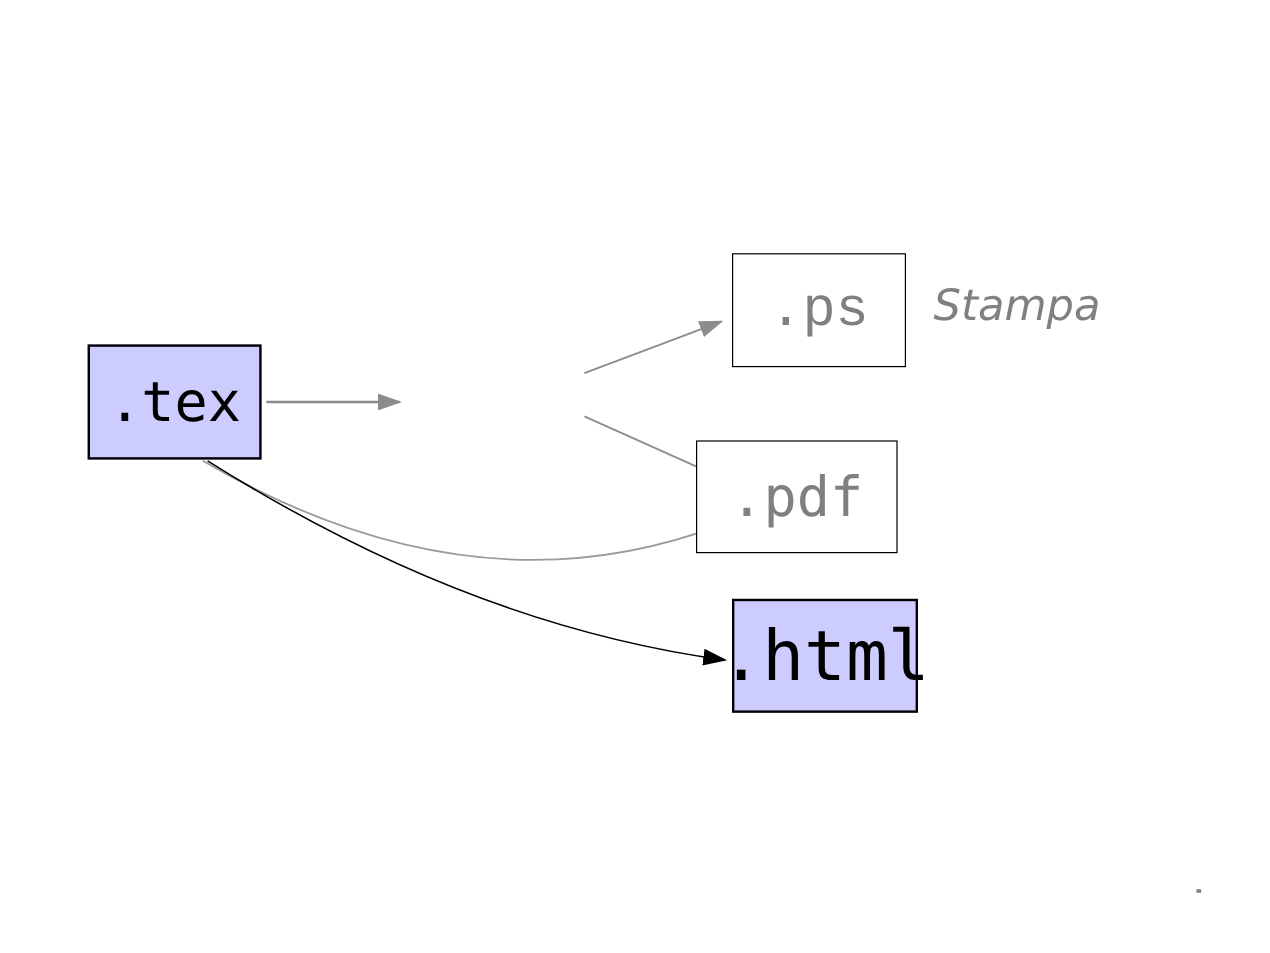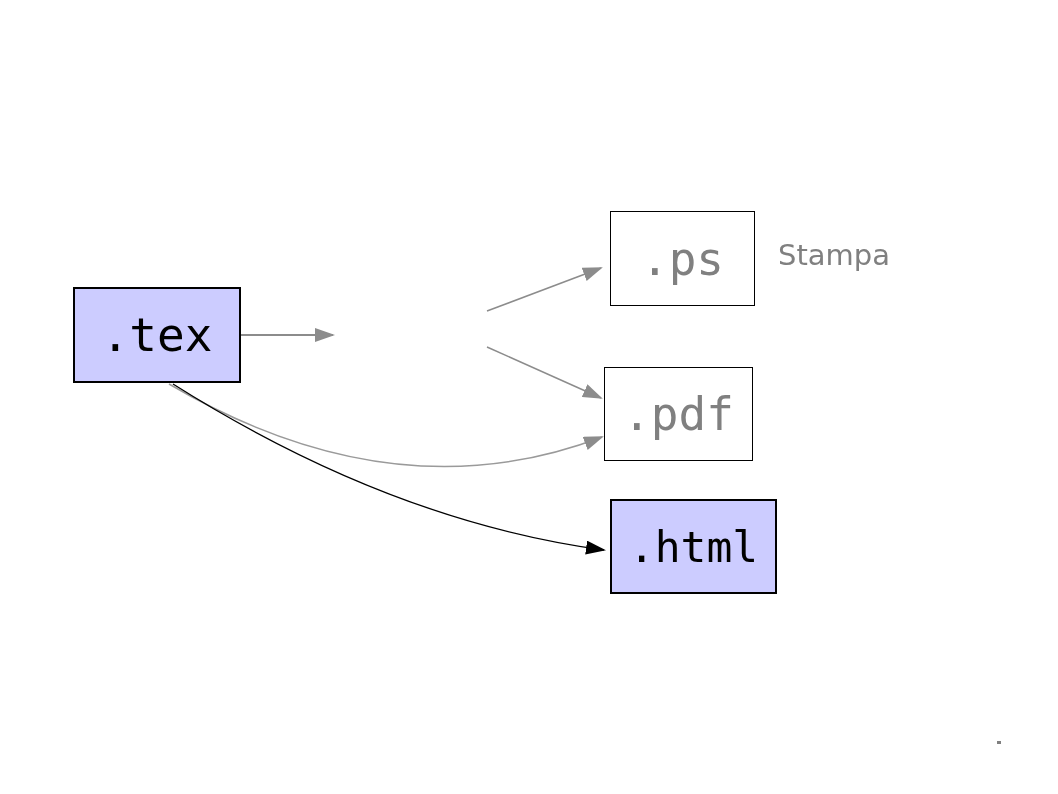--- a/index.html
+++ b/index.html
@@ -34,31 +34,32 @@
   .node.emphasized {
     background: #ccccff;
     border: 2px solid #000000;
     color: #000000;
   }
   .node.plain {
     background: #ffffff;
     border: 1.5px solid #000000;
     color: #808080;
   }
-  #node-tex  { left: 73px;  top: 287px; width: 168px; height: 96px; font-size: 46px; }
+  #node-tex  { left: 73px;  top: 287px; width: 145px; height: 96px; font-size: 46px; }
   #node-dvi  { left: 338px; top: 286px; width: 146px; height: 98px; font-size: 46px; }
-  #node-ps   { left: 610px; top: 211px; width: 145px; height: 95px; font-size: 46px; }
-  #node-pdf  { left: 604px; top: 367px; width: 149px; height: 94px; font-size: 46px; }
-  #node-html { left: 610px; top: 499px; width: 167px; height: 95px; font-size: 43px; }
+  #node-ps   { left: 610px; top: 211px; width: 145px; height: 95px; font-size: 46px; font-family: Liberation Mono, monospace; }
+  #node-pdf  { left: 580px; top: 367px; width: 168px; height: 94px; font-size: 46px; }
+  #node-html { left: 610px; top: 499px; width: 155px; height: 95px; font-size: 58px; }
   .annotation {
     position: absolute;
     color: #808080;
-    font-size: 29px;
+    font-size: 36px;
     line-height: 37px;
     white-space: nowrap;
+    font-style: italic;
   }
   #annotation-ps  { left: 778px; top: 237px; }
   #annotation-pdf { left: 777px; top: 377px; }
   .stray-mark {
     position: absolute;
     left: 997px; top: 741px;
     width: 4px; height: 3px;
     background: #808080;
   }
 </style>

